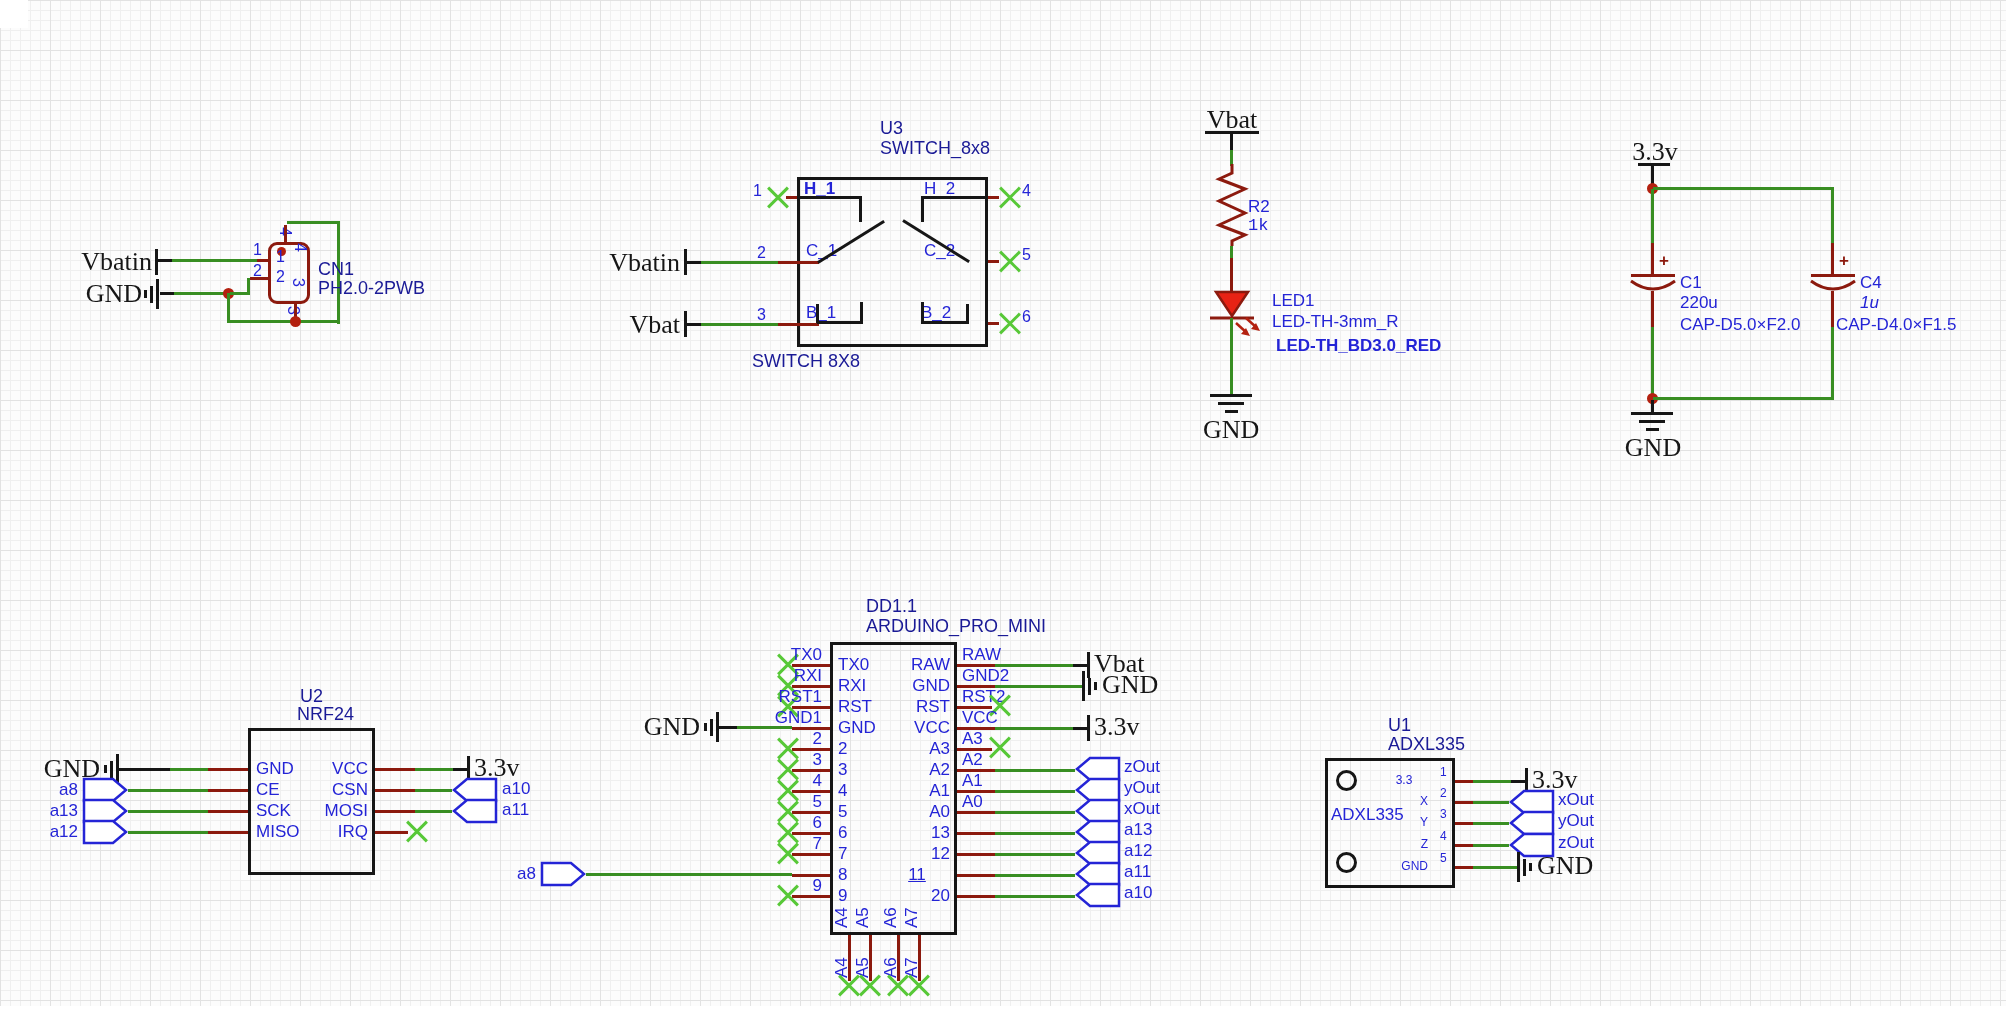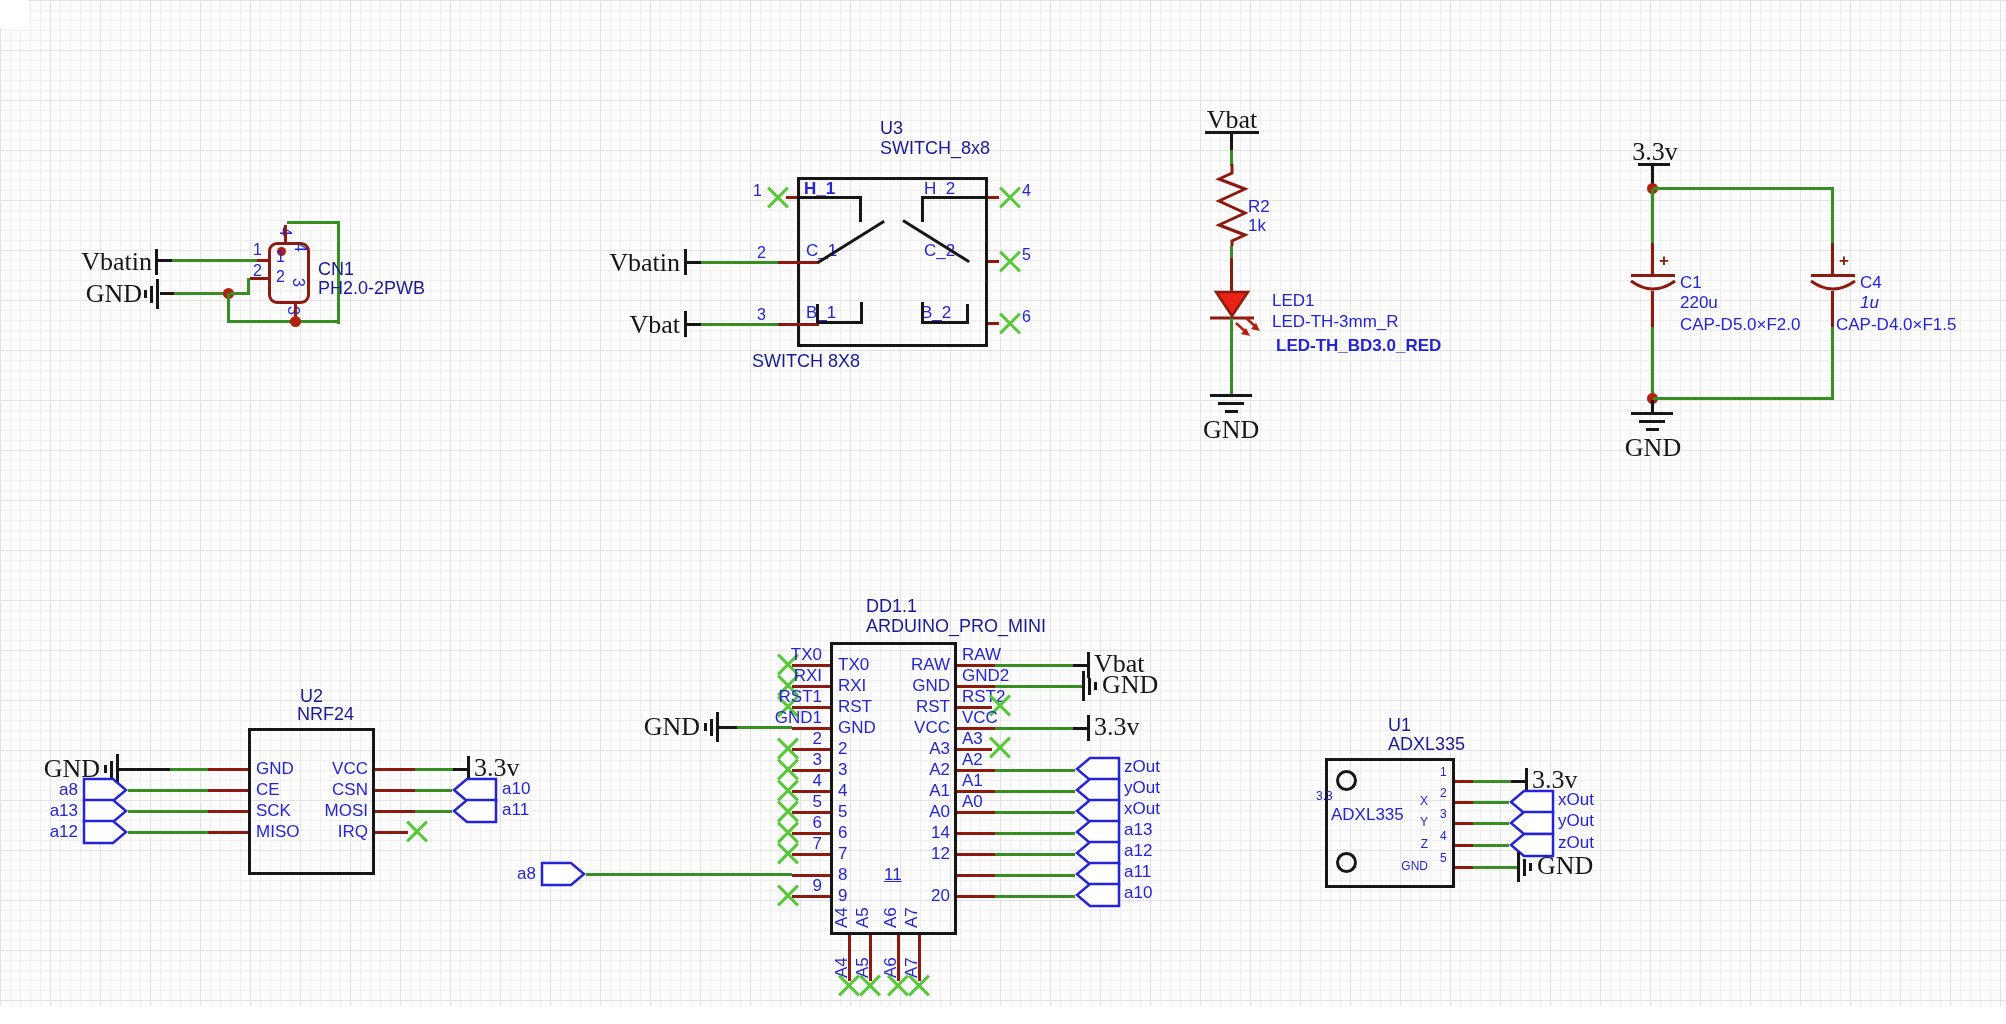--- a/index.html
+++ b/index.html
@@ -156,21 +156,21 @@
   
   <div style="display:contents">
     <span class="t serif" style="left:1203px;top:106px;width:58px;text-align:center;">Vbat</span>
     <span class="barh" style="left:1205px;top:131px;width:54px;"></span>
     <div class="w v wb" style="left:1230px;top:134px;height:16px;"></div>
     <div class="w v wg" style="left:1230px;top:150px;height:16px;"></div>
     <svg style="position:absolute;left:1213px;top:164px;" width="38" height="82" viewBox="0 0 38 82">
       <polyline points="19,0 19,9 6,15 32,25 6,37 32,49 6,61 32,71 19,77 19,82" fill="none" style="stroke:var(--pin-red,#8c1a0e);stroke-width:3;"></polyline>
     </svg>
     <span class="t lbl" style="left:1248px;top:198px;">R2</span>
-    <span class="t lbl" style="left:1248px;top:217px;">1k</span>
+    <span class="t lbl" style="left:1248px;top:217px;font-family:Liberation Mono, monospace;">1k</span>
     <div class="w v wg" style="left:1230px;top:246px;height:12px;"></div>
     <div class="w v wp" style="left:1230px;top:258px;height:34px;"></div>
     <svg style="position:absolute;left:1205px;top:290px;" width="70" height="58" viewBox="0 0 70 58">
       <polygon points="11,2 43,2 27,26" style="fill:var(--led-fill,#e82315);stroke:var(--pin-red,#8c1a0e);stroke-width:2.5;"></polygon>
       <line x1="5" y1="28" x2="49" y2="28" style="stroke:var(--pin-red,#8c1a0e);stroke-width:3;"></line>
       <line x1="31" y1="33" x2="42" y2="43" style="stroke:var(--junction-red,#b3200f);stroke-width:2.5;"></line>
       <polygon points="45,46 36,44 41,38" style="fill:var(--junction-red,#b3200f);"></polygon>
       <line x1="41" y1="28" x2="52" y2="38" style="stroke:var(--junction-red,#b3200f);stroke-width:2.5;"></line>
       <polygon points="55,41 46,39 51,33" style="fill:var(--junction-red,#b3200f);"></polygon>
     </svg>
@@ -323,23 +323,23 @@
 
     
     <span class="t lbl" style="left:884px;top:656px;width:66px;text-align:right;">RAW</span>
     <span class="t lbl" style="left:884px;top:677px;width:66px;text-align:right;">GND</span>
     <span class="t lbl" style="left:884px;top:698px;width:66px;text-align:right;">RST</span>
     <span class="t lbl" style="left:884px;top:719px;width:66px;text-align:right;">VCC</span>
     <span class="t lbl" style="left:884px;top:740px;width:66px;text-align:right;">A3</span>
     <span class="t lbl" style="left:884px;top:761px;width:66px;text-align:right;">A2</span>
     <span class="t lbl" style="left:884px;top:782px;width:66px;text-align:right;">A1</span>
     <span class="t lbl" style="left:884px;top:803px;width:66px;text-align:right;">A0</span>
-    <span class="t lbl" style="left:884px;top:824px;width:66px;text-align:right;">14</span>
+    <span class="t lbl" style="left:884px;top:824px;width:66px;text-align:right;">13</span>
     <span class="t lbl" style="left:884px;top:845px;width:66px;text-align:right;">12</span>
-    <span class="t lbl" style="left:884px;top:866px;width:66px;text-align:left;text-decoration:underline;">11</span>
+    <span class="t lbl" style="left:884px;top:866px;width:66px;text-align:center;text-decoration:underline;">11</span>
     <span class="t lbl" style="left:884px;top:887px;width:66px;text-align:right;">20</span>
 
     
     <div class="w h wp" style="left:792px;top:664px;width:38px;"></div>
     <div class="w h wp" style="left:792px;top:685px;width:38px;"></div>
     <div class="w h wp" style="left:792px;top:706px;width:38px;"></div>
     <div class="w h wp" style="left:792px;top:727px;width:38px;"></div>
     <div class="w h wp" style="left:792px;top:748px;width:38px;"></div>
     <div class="w h wp" style="left:792px;top:769px;width:38px;"></div>
     <div class="w h wp" style="left:792px;top:790px;width:38px;"></div>
@@ -497,21 +497,21 @@
 
   
   <div style="display:contents">
     <span class="t ref" style="left:1388px;top:716px;">U1</span>
     <span class="t ref" style="left:1388px;top:735px;">ADXL335</span>
     <div class="box" style="left:1325px;top:758px;width:130px;height:130px;"></div>
     <span class="hole" style="left:1336px;top:770px;"></span>
     <span class="hole" style="left:1336px;top:852px;"></span>
     <span class="t lbl" style="left:1331px;top:806px;">ADXL335</span>
 
-    <span class="t sm" style="left:1316px;top:774px;width:32px;text-align:left;margin-top:16px;">3.3</span>
+    <span class="t sm" style="left:1388px;top:774px;width:32px;text-align:center;">3.3</span>
     <span class="t sm" style="left:1396px;top:795px;width:32px;text-align:right;">X</span>
     <span class="t sm" style="left:1396px;top:816px;width:32px;text-align:right;">Y</span>
     <span class="t sm" style="left:1396px;top:838px;width:32px;text-align:right;">Z</span>
     <span class="t sm" style="left:1396px;top:860px;width:32px;text-align:right;">GND</span>
 
     <span class="t sm" style="left:1440px;top:766px;">1</span>
     <span class="t sm" style="left:1440px;top:787px;">2</span>
     <span class="t sm" style="left:1440px;top:808px;">3</span>
     <span class="t sm" style="left:1440px;top:830px;">4</span>
     <span class="t sm" style="left:1440px;top:852px;">5</span>

